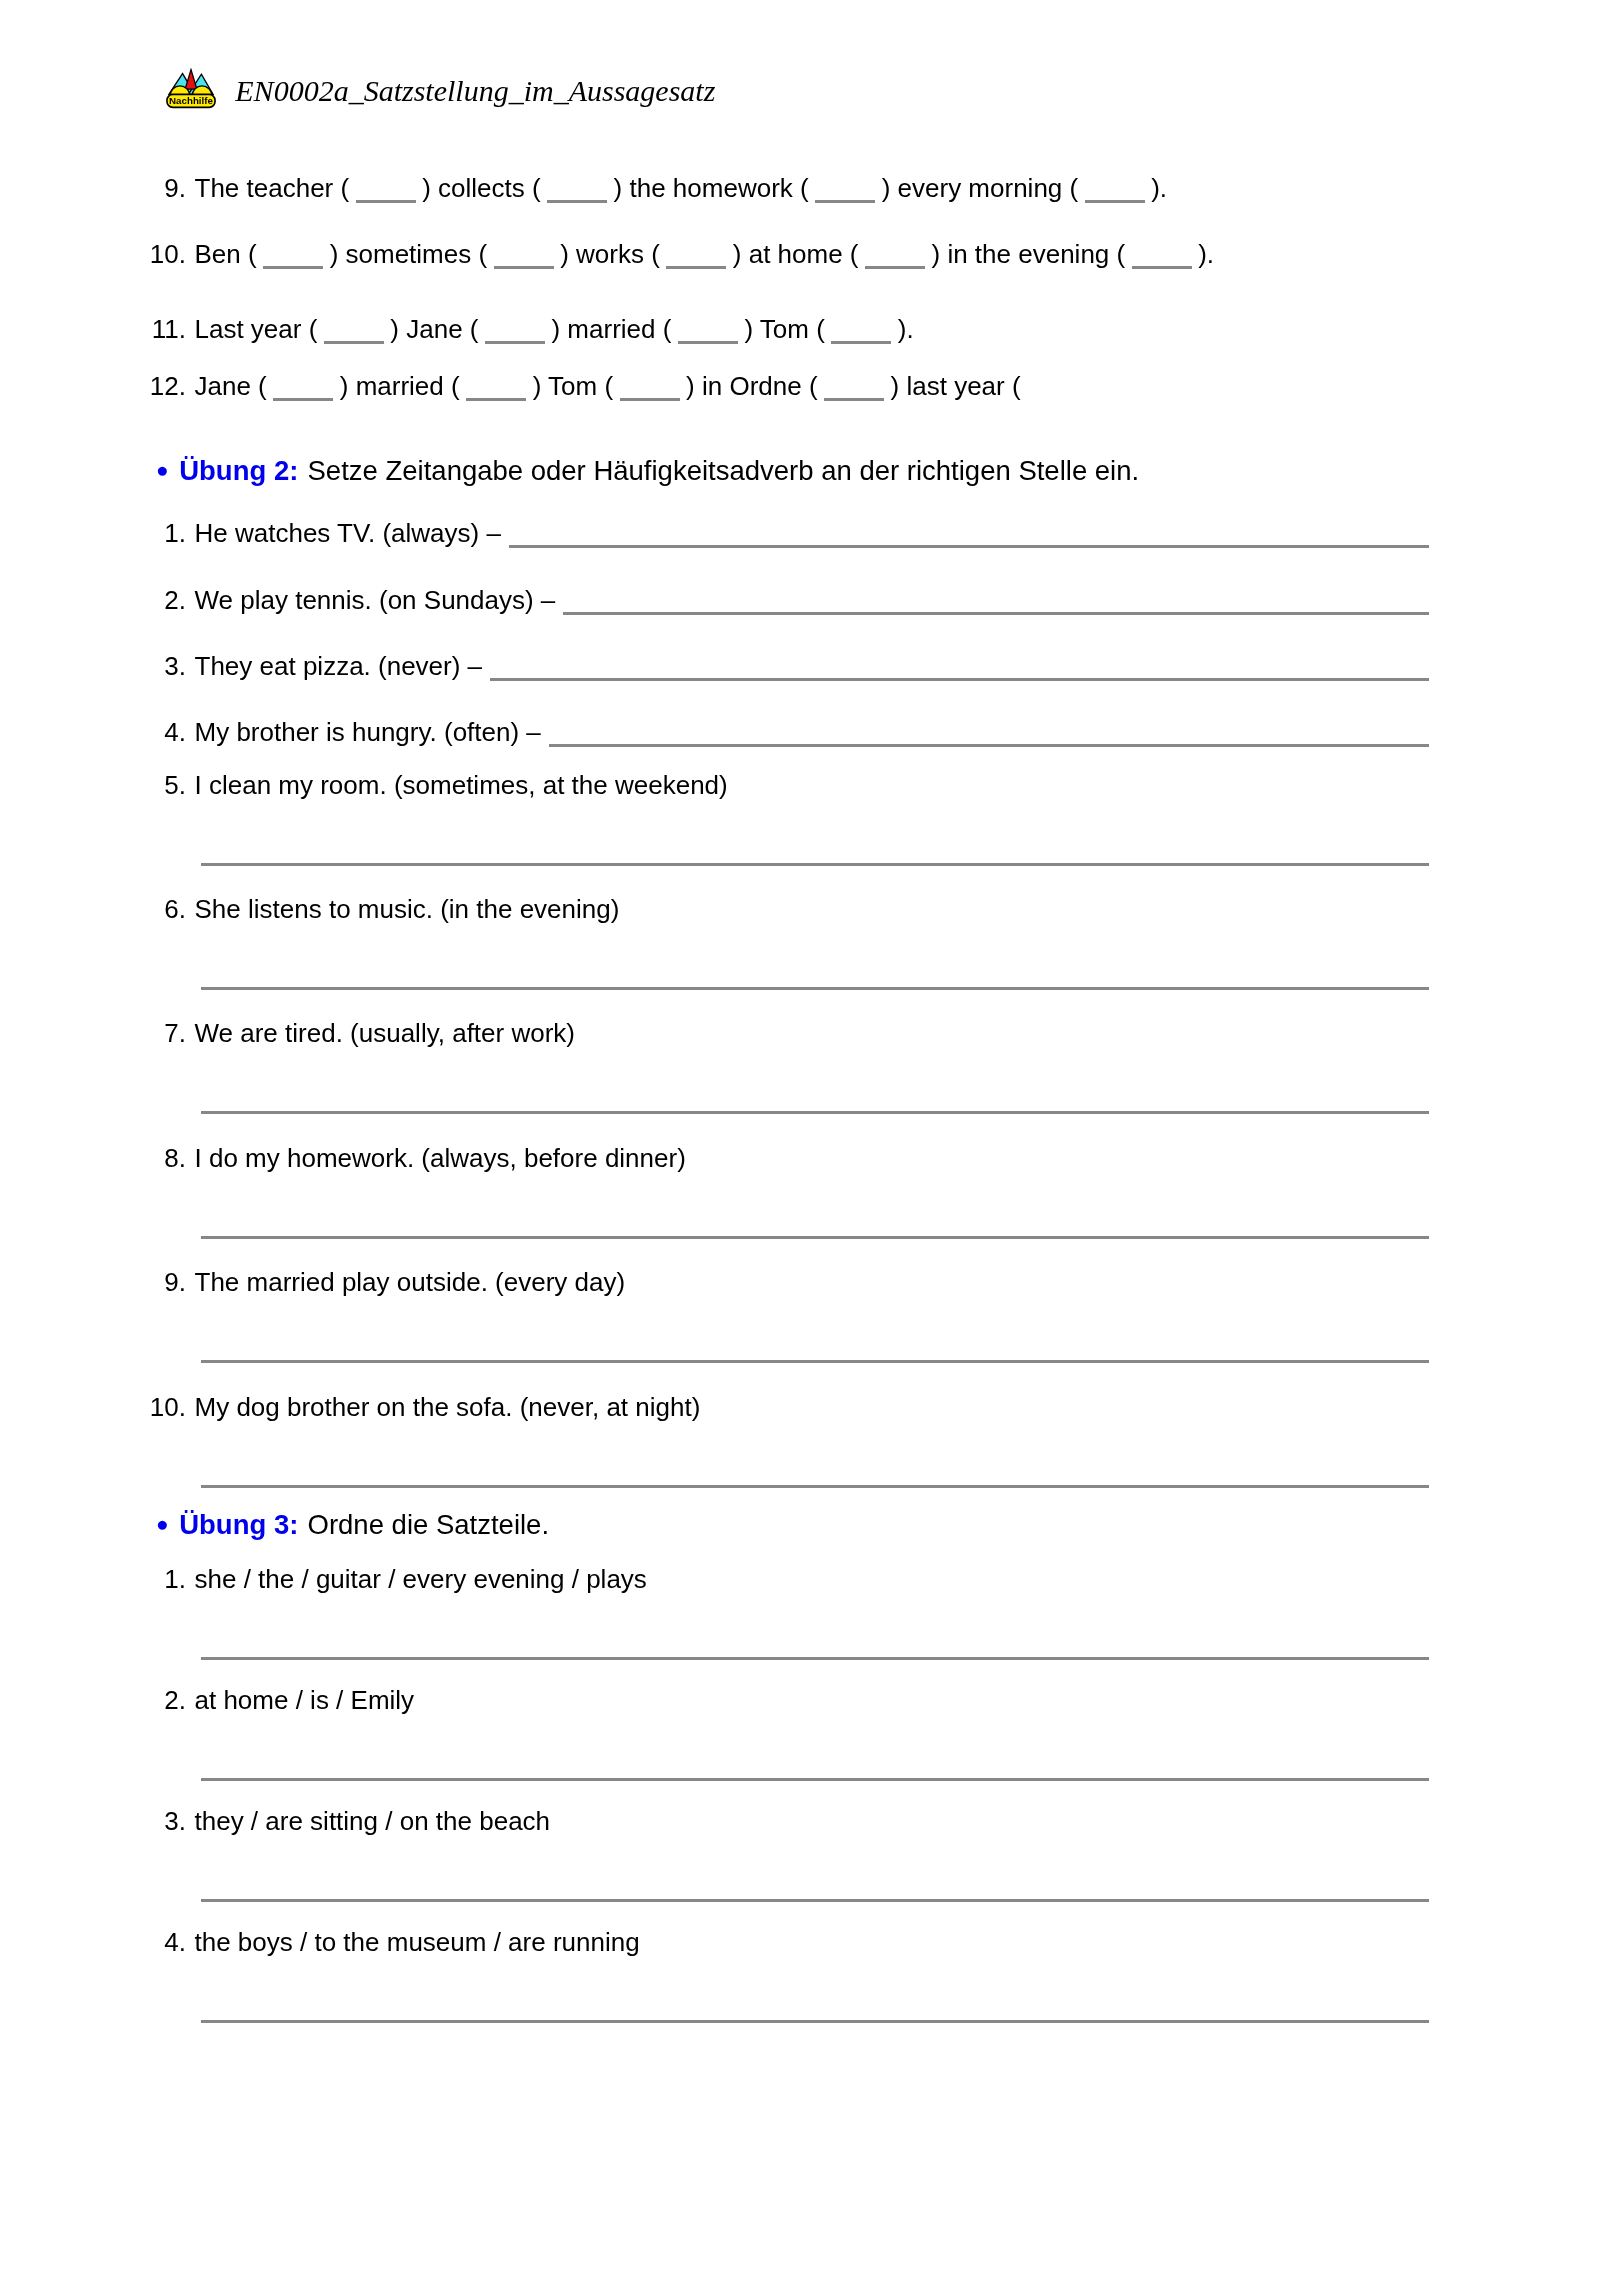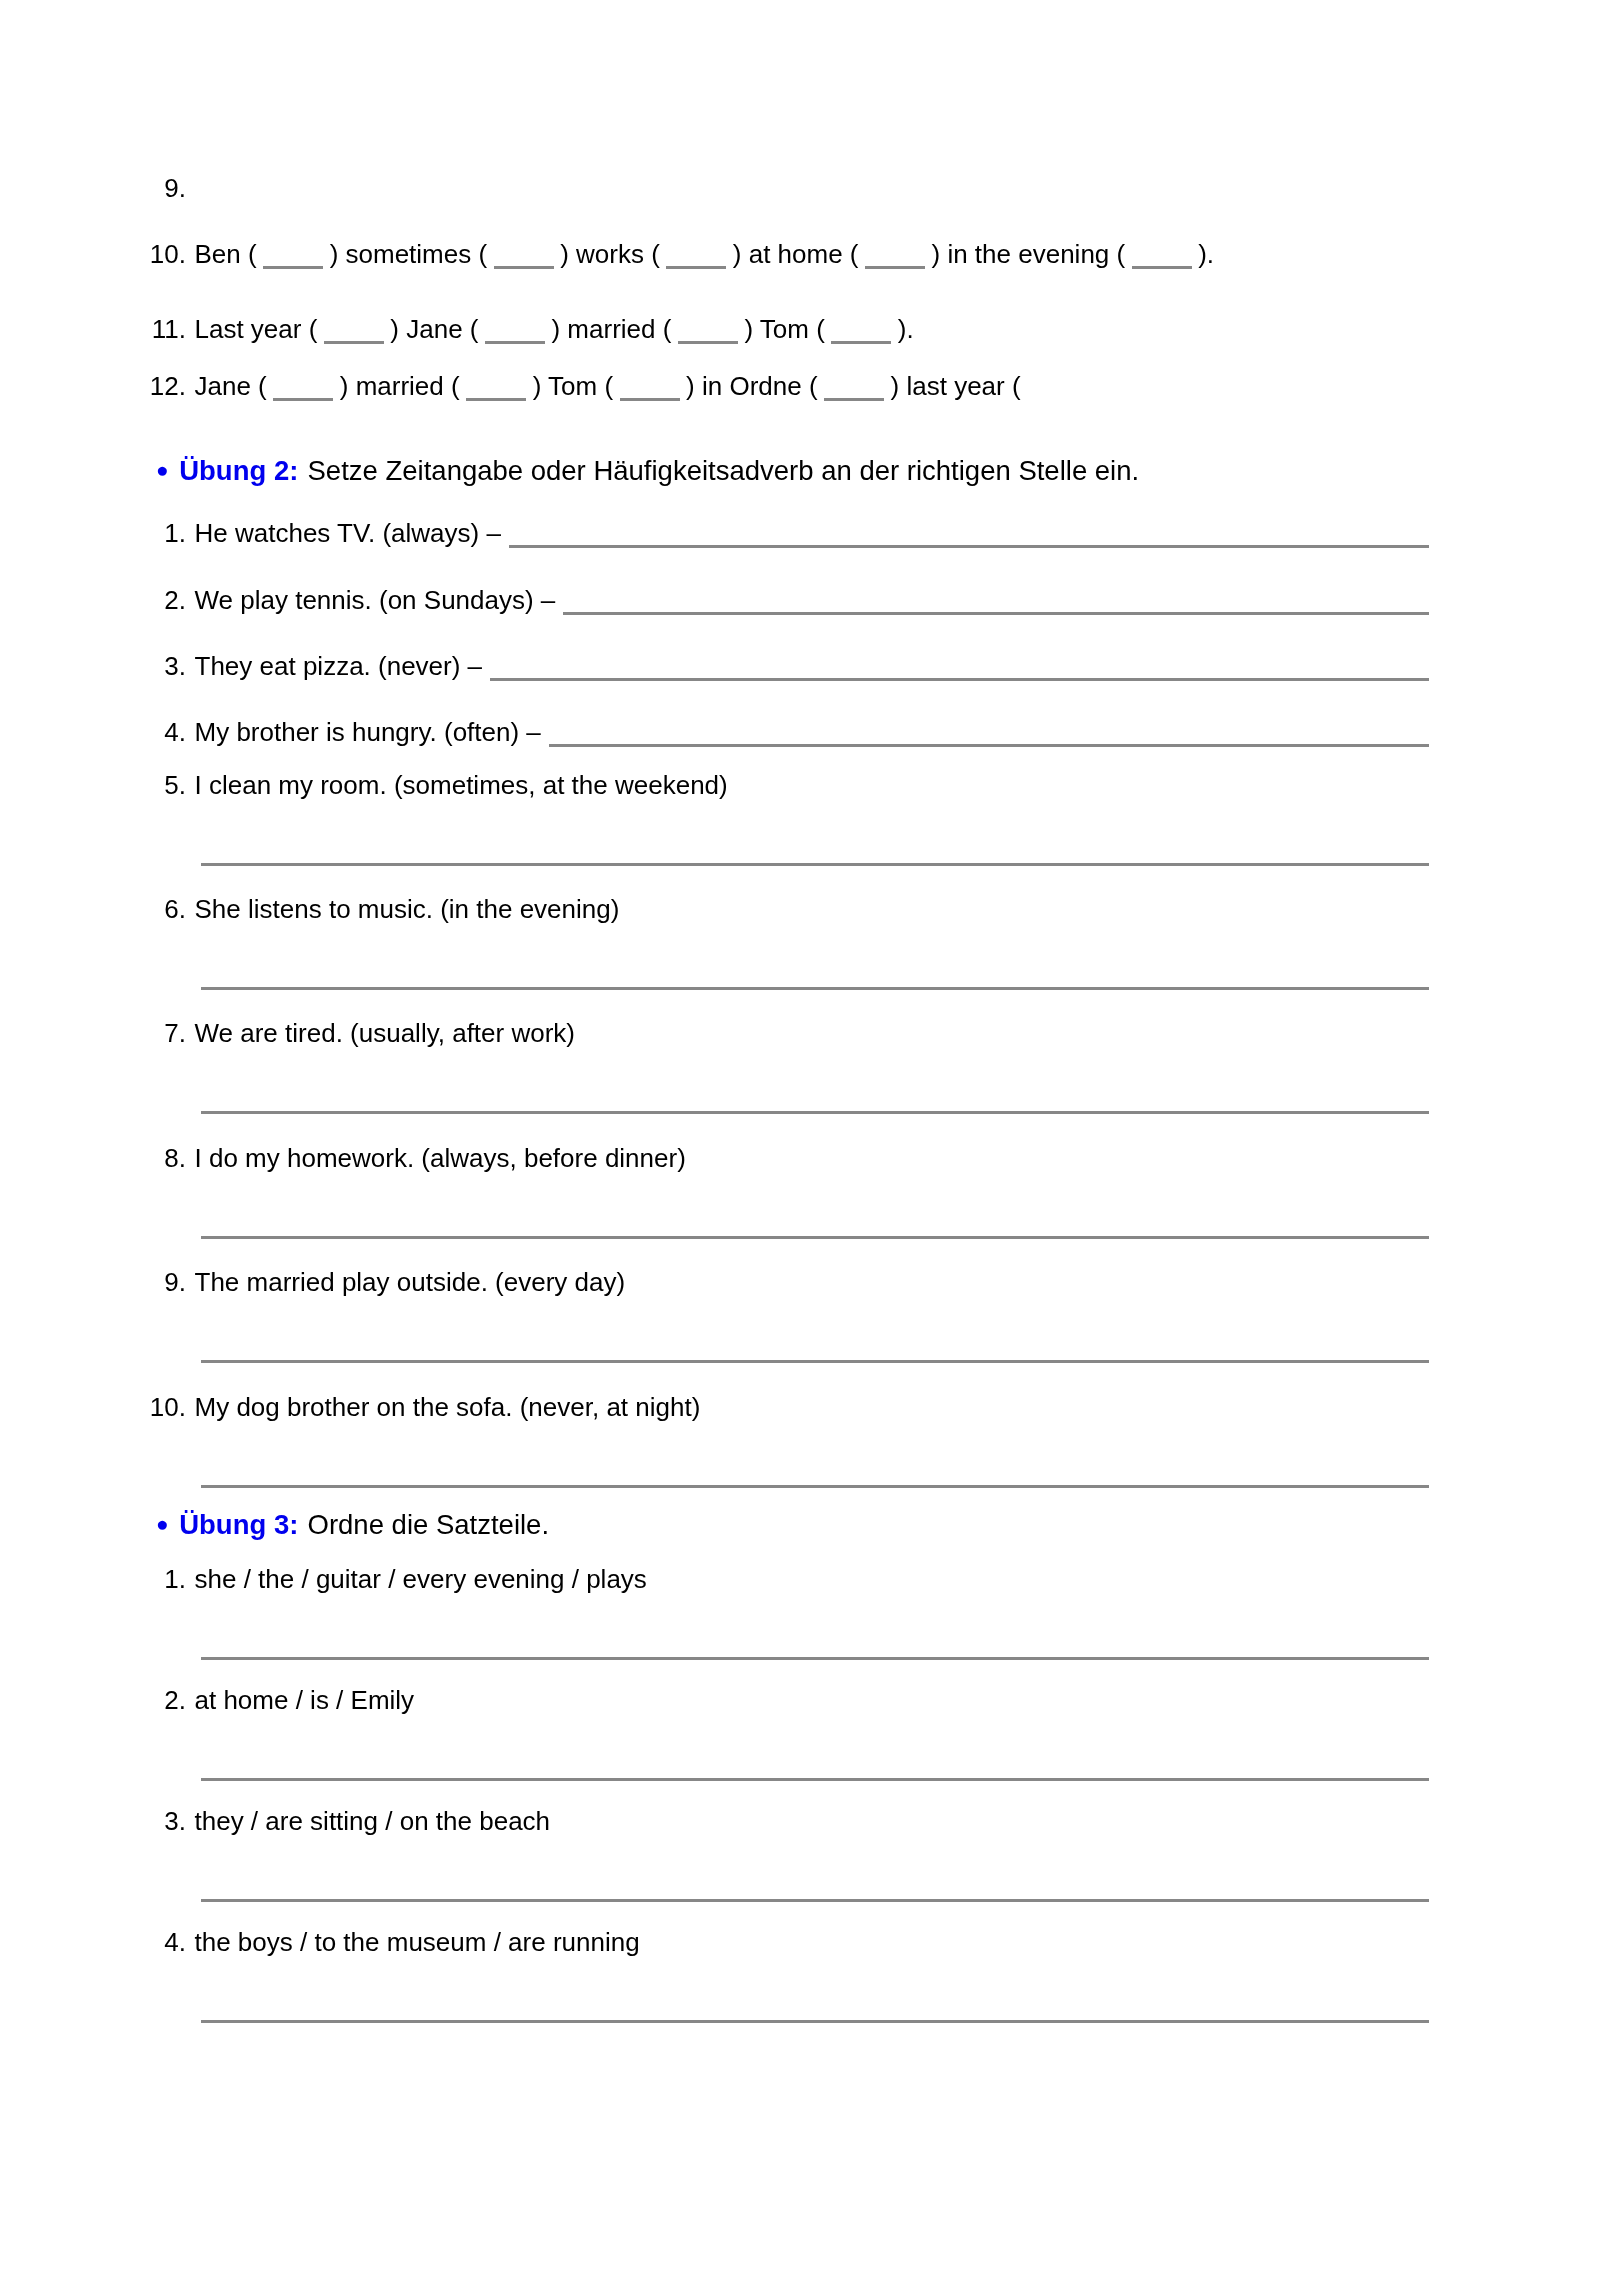--- a/index.html
+++ b/index.html
@@ -74,23 +74,36 @@
     text-align:center;
     font-family:"Liberation Serif", serif;
     font-size:26px;
   }
 </style>
 </head>
 <body>
 
 <div class="page">
 
+  <div class="header">
+    <svg class="logo" viewBox="0 0 80 62">
+      <polygon points="6,40 27,8 46,40" fill="#4be3f2" stroke="#000" stroke-width="2"></polygon>
+      <polygon points="36,40 56,9 74,40" fill="#4be3f2" stroke="#000" stroke-width="2"></polygon>
+      <polygon points="31,32 40,2 49,32" fill="#e31212" stroke="#000" stroke-width="2"></polygon>
+      <circle cx="23" cy="42" r="15" fill="#ffe900" stroke="#000" stroke-width="2"></circle>
+      <circle cx="57" cy="42" r="15" fill="#ffe900" stroke="#000" stroke-width="2"></circle>
+      <rect x="3" y="40" width="74" height="20" rx="9" fill="#ffe900" stroke="#000" stroke-width="2.5"></rect>
+      <text x="40" y="55" text-anchor="middle" font-size="15" font-weight="bold" font-family="Liberation Sans, sans-serif" fill="#000">Nachhilfe</text>
+    </svg>
+    <span class="doc-title">EN0002a_Satzstellung_im_Aussagesatz</span>
+  </div>
 
   <div class="qrow" style="top:173px">
     <span class="num">9.</span>
+    <span class="txt"><span>The teacher (</span><span class="blank"></span><span>) collects (</span><span class="blank"></span><span>) the homework (</span><span class="blank"></span><span>) every morning (</span><span class="blank"></span><span>).</span></span>
   </div>
 
   <div class="qrow" style="top:239px">
     <span class="num">10.</span>
     <span class="txt"><span>Ben (</span><span class="blank"></span><span>) sometimes (</span><span class="blank"></span><span>) works (</span><span class="blank"></span><span>) at home (</span><span class="blank"></span><span>) in the evening (</span><span class="blank"></span><span>).</span></span>
   </div>
 
   <div class="qrow" style="top:314px">
     <span class="num">11.</span>
     <span class="txt"><span>Last year (</span><span class="blank"></span><span>) Jane (</span><span class="blank"></span><span>) married (</span><span class="blank"></span><span>) Tom (</span><span class="blank"></span><span>).</span></span>

